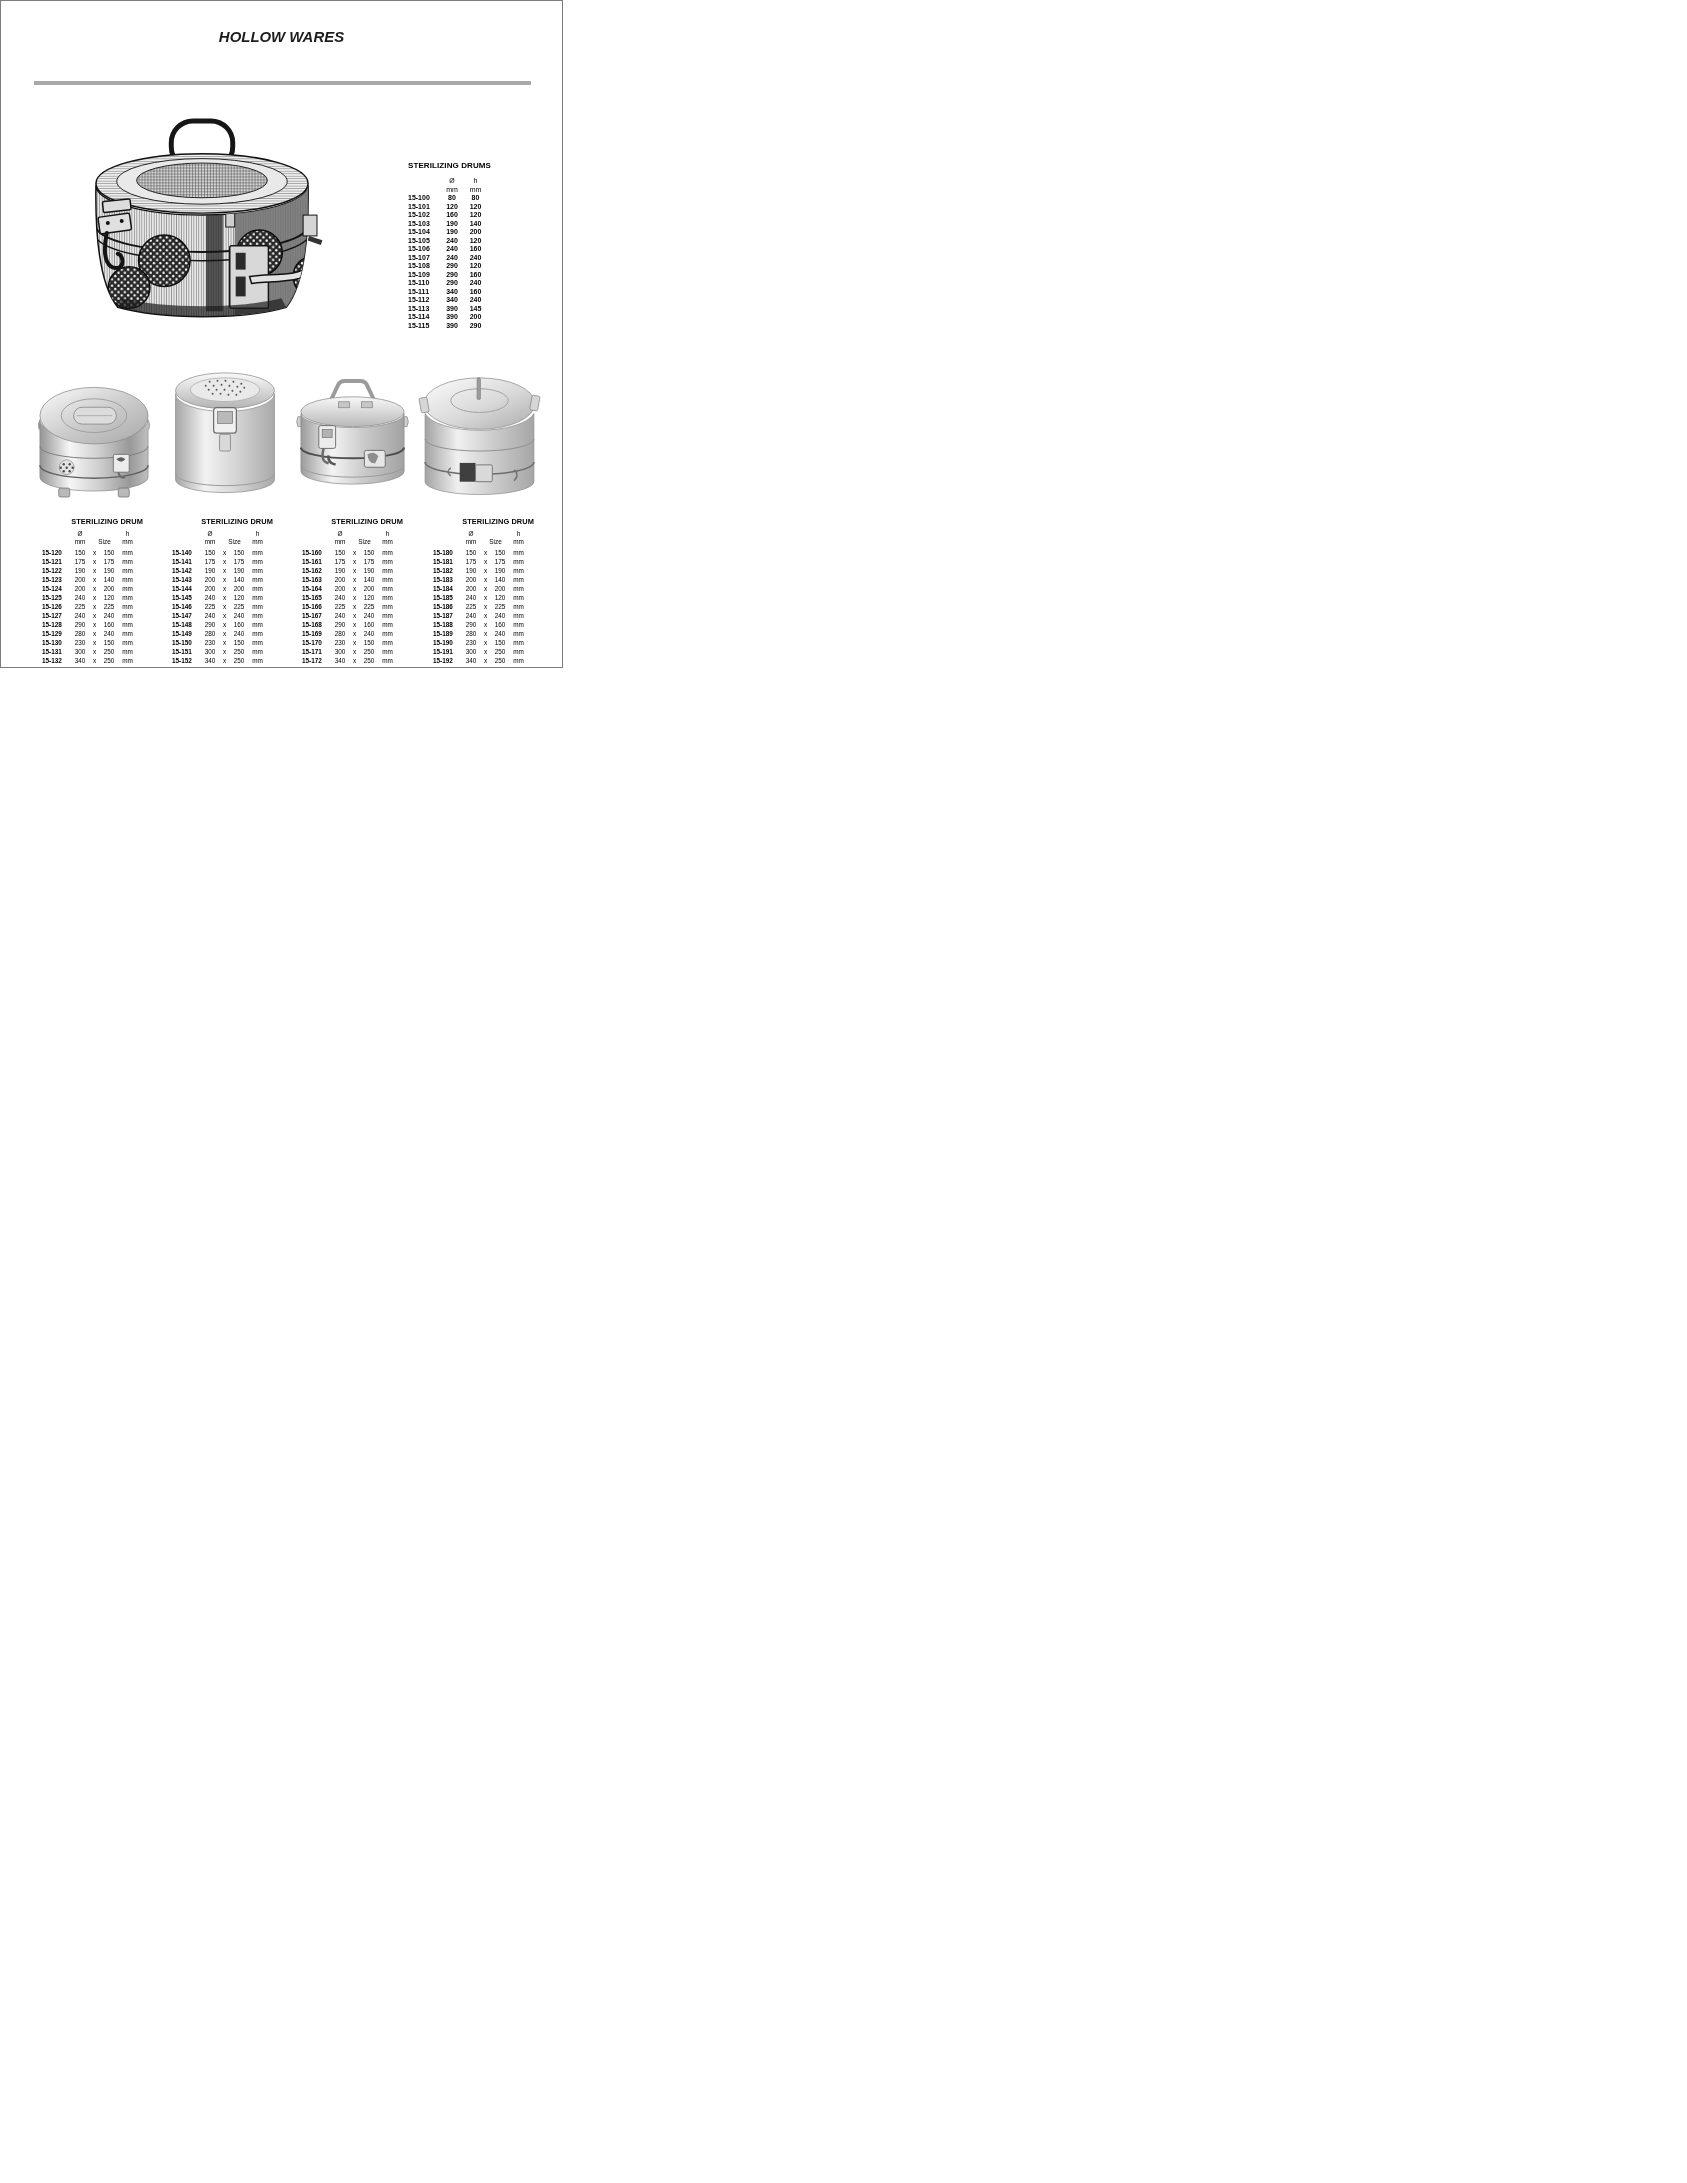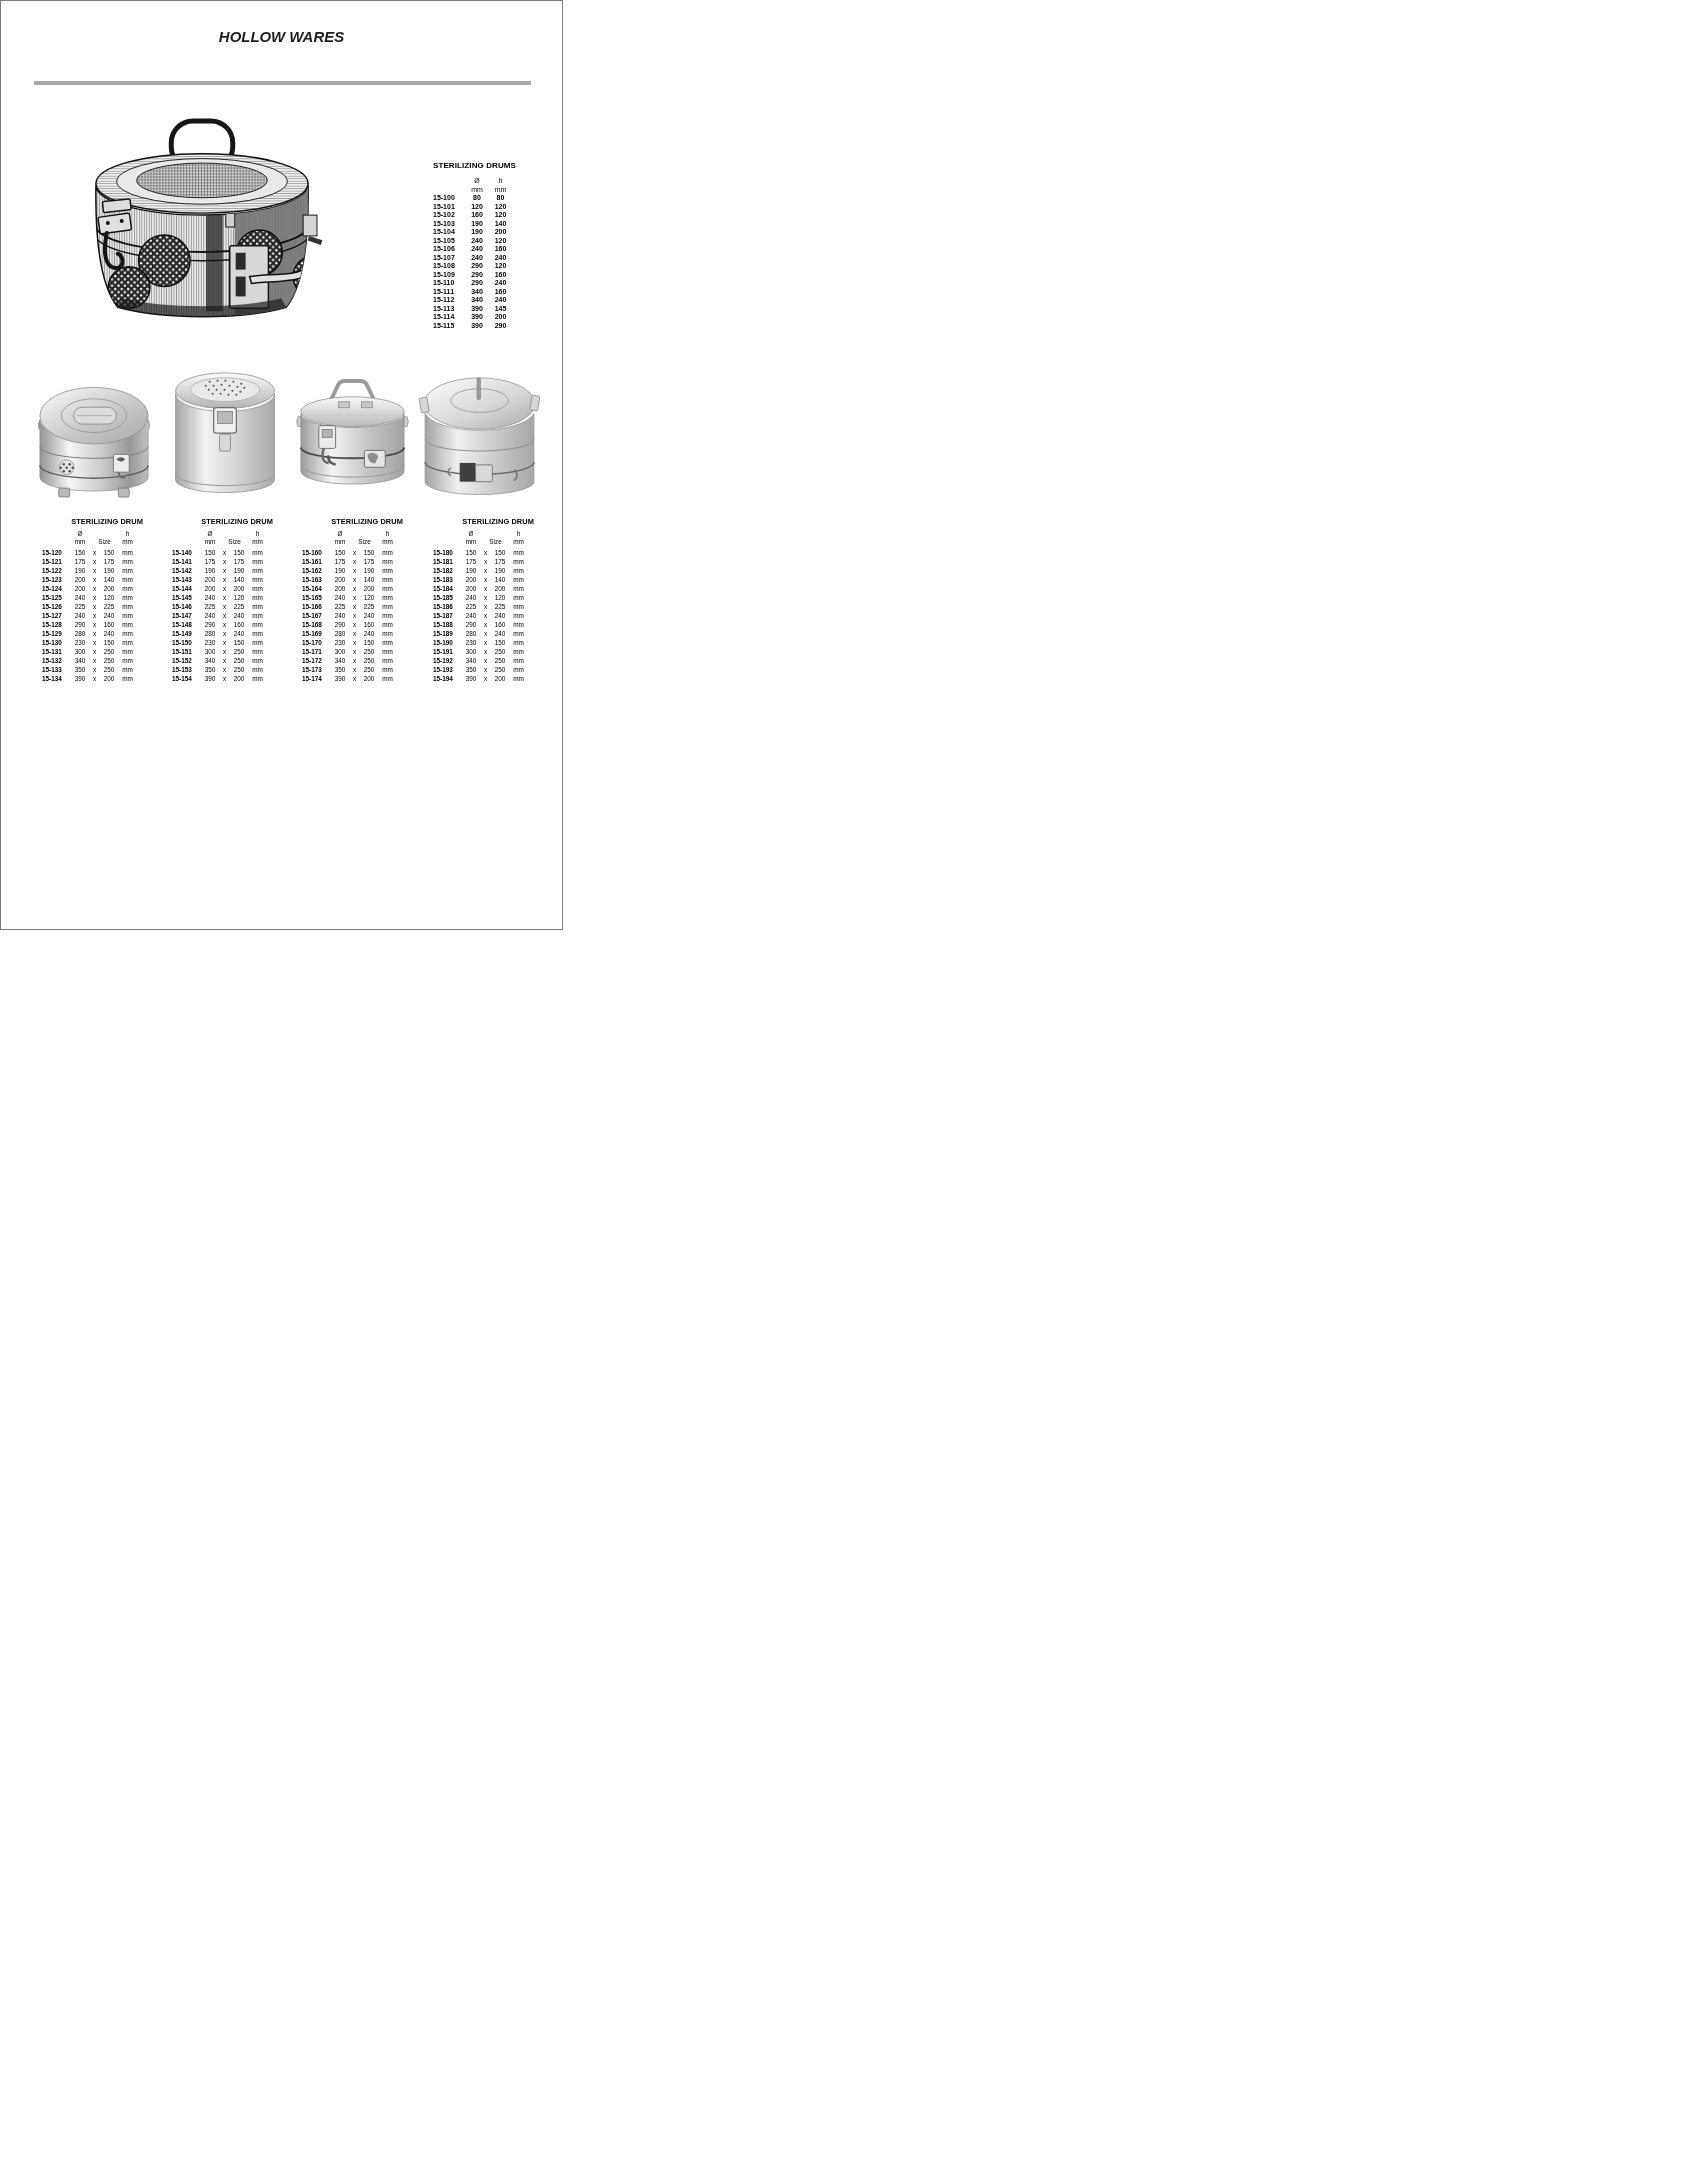--- a/index.html
+++ b/index.html
@@ -1,40 +1,40 @@
 <!DOCTYPE html>
 <html style="font-size:8px"><head>
 <meta charset="utf-8">
 <style>
   html,body { margin:0; padding:0; background:#ffffff; }
   * { box-sizing:border-box; }
   .page {
     position:relative;
-    width:563px; height:930px;
+    width:563px; height:668px;
     background:#fff;
     border:1px solid #7c7c7c;
     font-family:"Liberation Sans", sans-serif;
     color:#000;
     overflow:hidden;
   }
   .page-title {
     position:absolute; top:27px; left:0; right:0;
     margin:0; text-align:center;
     font-size:15.4px; font-weight:bold; font-style:italic;
     letter-spacing:0px; transform:scaleX(.97); color:#1c1c1c;
   }
   .rule {
     position:absolute; top:80px; left:33px;
     width:497px; height:3.5px; background:#a9a9a9;
   }
   .main-figure { position:absolute; left:80px; top:112px; width:242px; height:228px; margin:0; }
   .main-figure svg { width:100%; height:100%; display:block; }
 
   
-  .drums-table { position:absolute; left:407px; top:160px; width:87px;margin-left:25px; }
+  .drums-table { position:absolute; left:407px; top:160px; width:87px; }
   .drums-table h2 { margin:0 0 6.4px 0; font-size:8px; font-weight:bold; white-space:nowrap; letter-spacing:0.1px; }
   .trow { display:grid; grid-template-columns:31px 26px 21px; line-height:8.5px; font-size:7px; }
   .trow .c { text-align:center; }
   .trow .code { text-align:left; font-weight:bold; }
   .trow.hd  { font-weight:normal; line-height:9px; }
   .trows .trow { font-weight:bold; }
 
   
   .photo { position:absolute; margin:0; }
   .photo svg { width:100%; height:100%; display:block; }

